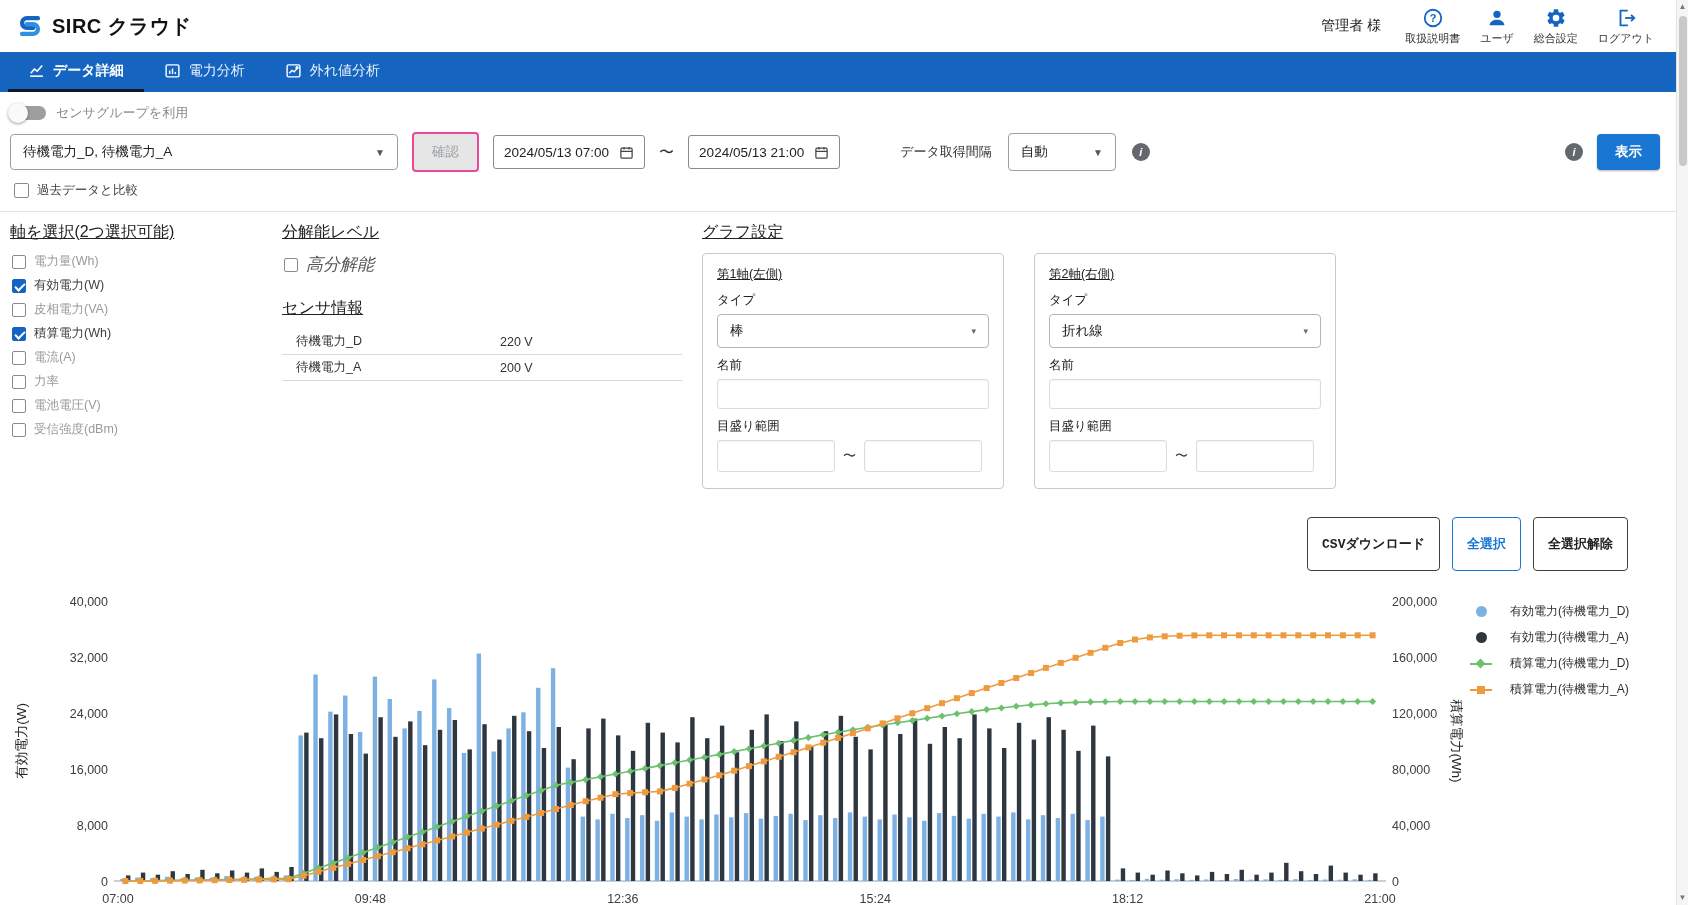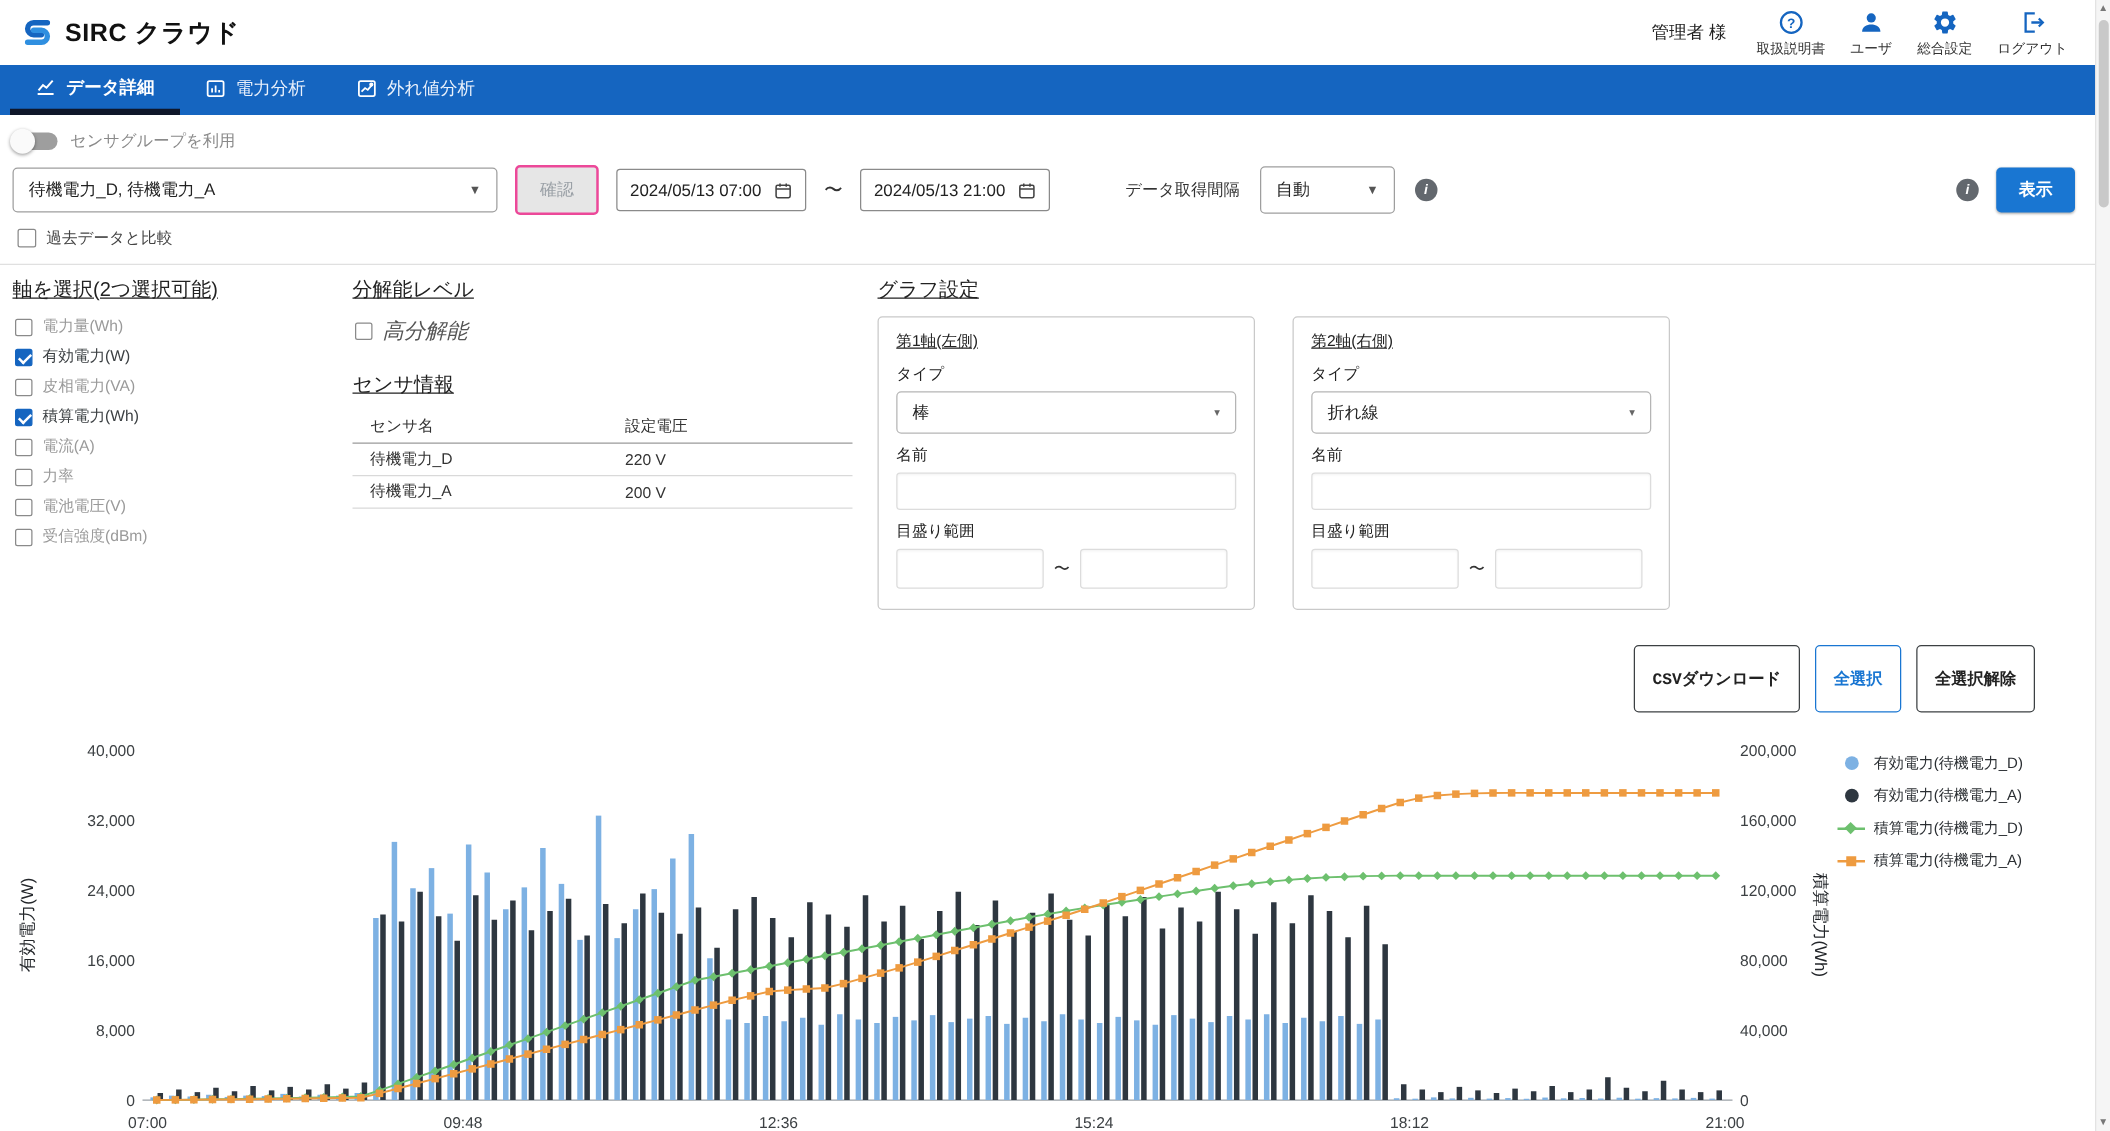--- a/index.html
+++ b/index.html
@@ -13,21 +13,21 @@
   .logo-title { font-size:20px; font-weight:bold; color:#111; letter-spacing:.5px; }
   .topbar-right { display:flex; align-items:center; gap:20px; }
   .admin-label { font-size:14px; color:#222; margin-right:4px; }
   .top-action { display:flex; flex-direction:column; align-items:center; gap:2px; cursor:pointer; }
   .top-action svg { width:22px; height:22px; }
   .top-action .ta-label { font-size:11px; color:#333; white-space:nowrap; }
 
   
   .navbar { height:40px; background:#1565c0; display:flex; align-items:stretch; padding-left:8px; }
   .tab { display:flex; align-items:center; gap:8px; padding:0 20px; color:#eaf1fb; font-size:14px; cursor:pointer; border-bottom:3px solid transparent; }
-  .tab.active { color:#fff; border-bottom:5px solid #0f172a; font-weight:bold; }
+  .tab.active { color:#fff; border-bottom:3px solid #0f172a; font-weight:bold; }
   .tab svg { width:17px; height:17px; }
 
   
   .controls { padding:10px 16px 12px 10px; }
   .toggle-row { display:flex; align-items:center; gap:10px; margin:2px 0 10px 0; }
   .toggle { width:36px; height:14px; background:#9e9e9e; border-radius:7px; position:relative; cursor:pointer; flex:none; }
   .toggle .knob { width:20px; height:20px; border-radius:50%; background:#fafafa; position:absolute; left:-2px; top:-3px; box-shadow:0 1px 3px rgba(0,0,0,.4); }
   .toggle-label { font-size:13px; color:#8a8a8a; }
   .ctl-row { display:flex; align-items:center; gap:14px; }
   .fake-select { border:1px solid #9e9e9e; border-radius:4px; height:36px; display:flex; align-items:center; justify-content:space-between; padding:0 12px; background:#fff; cursor:pointer; font-size:13.5px; color:#222; }
@@ -85,21 +85,21 @@
   .chart-btn-row { display:flex; justify-content:flex-end; gap:12px; padding-right:48px; }
   .obtn { background:#fff; border-radius:4px; font-size:13px; padding:17px 14px; cursor:pointer; font-family:Liberation Mono, monospace; }
   .obtn-dark { border:1.5px solid #3c4043; color:#222; font-weight:bold; }
   .obtn-blue { border:1.5px solid #1976d2; color:#1976d2; font-weight:bold; }
   .chart-row { display:flex; margin-top:18px; }
   #chart-svg { flex:none; }
   #chart-svg text { font-family:"Liberation Sans","DejaVu Sans",sans-serif; }
   #chart-svg .tick { font-size:12.5px; fill:#3c4043; }
   #chart-svg .axis-label { font-size:13.5px; fill:#23262a; }
   .legend { margin-top:14px; width:198px; flex:none; }
-  .legend-item { display:flex; align-items:center; gap:7px; margin-bottom:9px; cursor:pointer; }
+  .legend-item { display:flex; align-items:center; gap:18px; margin-bottom:9px; cursor:pointer; }
   .legend-label { font-size:12px; color:#2b2f33; white-space:nowrap; }
   .swatch { width:22px; height:12px; position:relative; display:inline-flex; align-items:center; justify-content:center; flex:none; }
   .swatch .dot { width:11px; height:11px; border-radius:50%; display:block; }
   .swatch .lin { width:22px; height:2px; display:block; }
   .swatch .dia { width:7px; height:7px; position:absolute; left:7px; top:2px; transform:rotate(45deg); }
   .swatch .sq { width:8px; height:8px; position:absolute; left:7px; top:2px; }
 
   
   .vscrollbar { position:fixed; right:0; top:0; width:12px; height:905px; background:#f5f5f5; border-left:1px solid #e3e3e3; display:flex; flex-direction:column; align-items:center; }
   .vs-arrow { font-size:8px; color:#777; height:14px; line-height:14px; cursor:pointer; }
@@ -277,24 +277,20 @@
     <div class="mid-col">
       <span class="sec-title">分解能レベル</span>
       <div class="res-item">
         <span class="cb"></span>
         <span class="lbl">高分解能</span>
       </div>
 
       <div class="sensor-info">
         <span class="sec-title">センサ情報</span>
         <div class="si-table">
-          <div class="si-head">
-            <span class="si-c1">センサ名</span>
-            <span class="si-c2">設定電圧</span>
-          </div>
           <div class="si-row">
             <span class="si-c1">待機電力_D</span>
             <span class="si-c2">220 V</span>
           </div>
           <div class="si-row">
             <span class="si-c1">待機電力_A</span>
             <span class="si-c2">200 V</span>
           </div>
         </div>
       </div>

